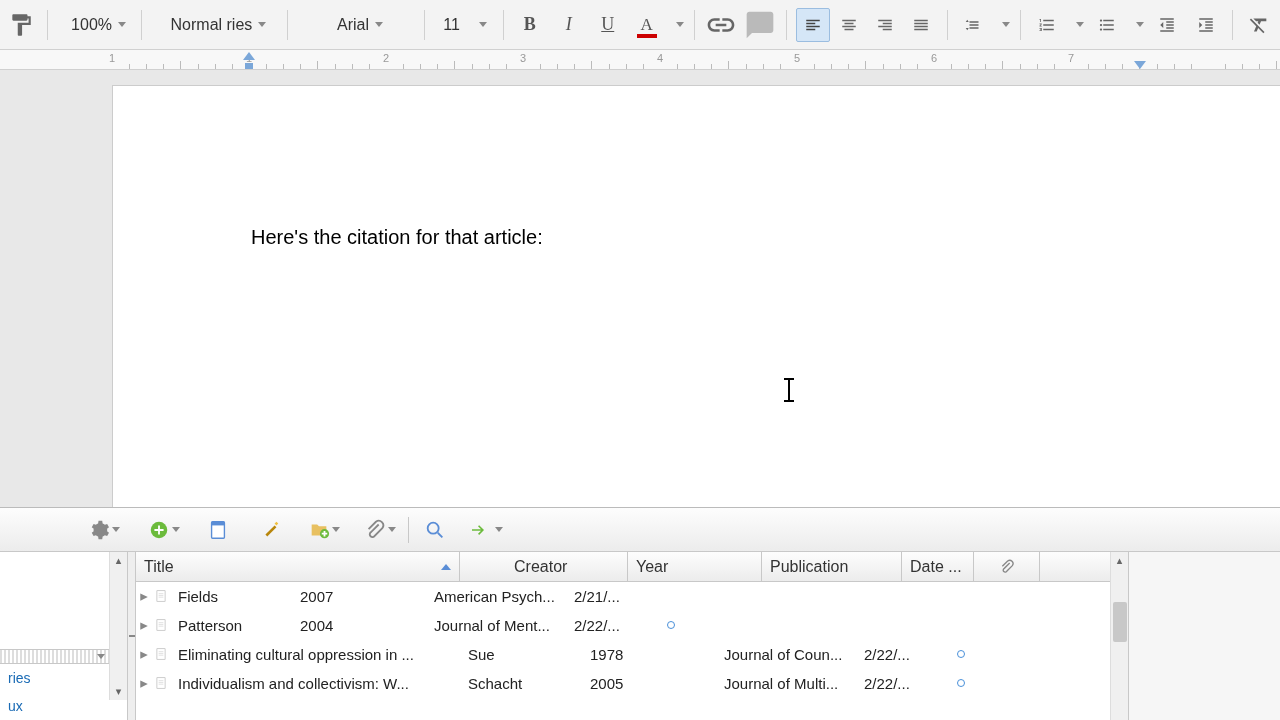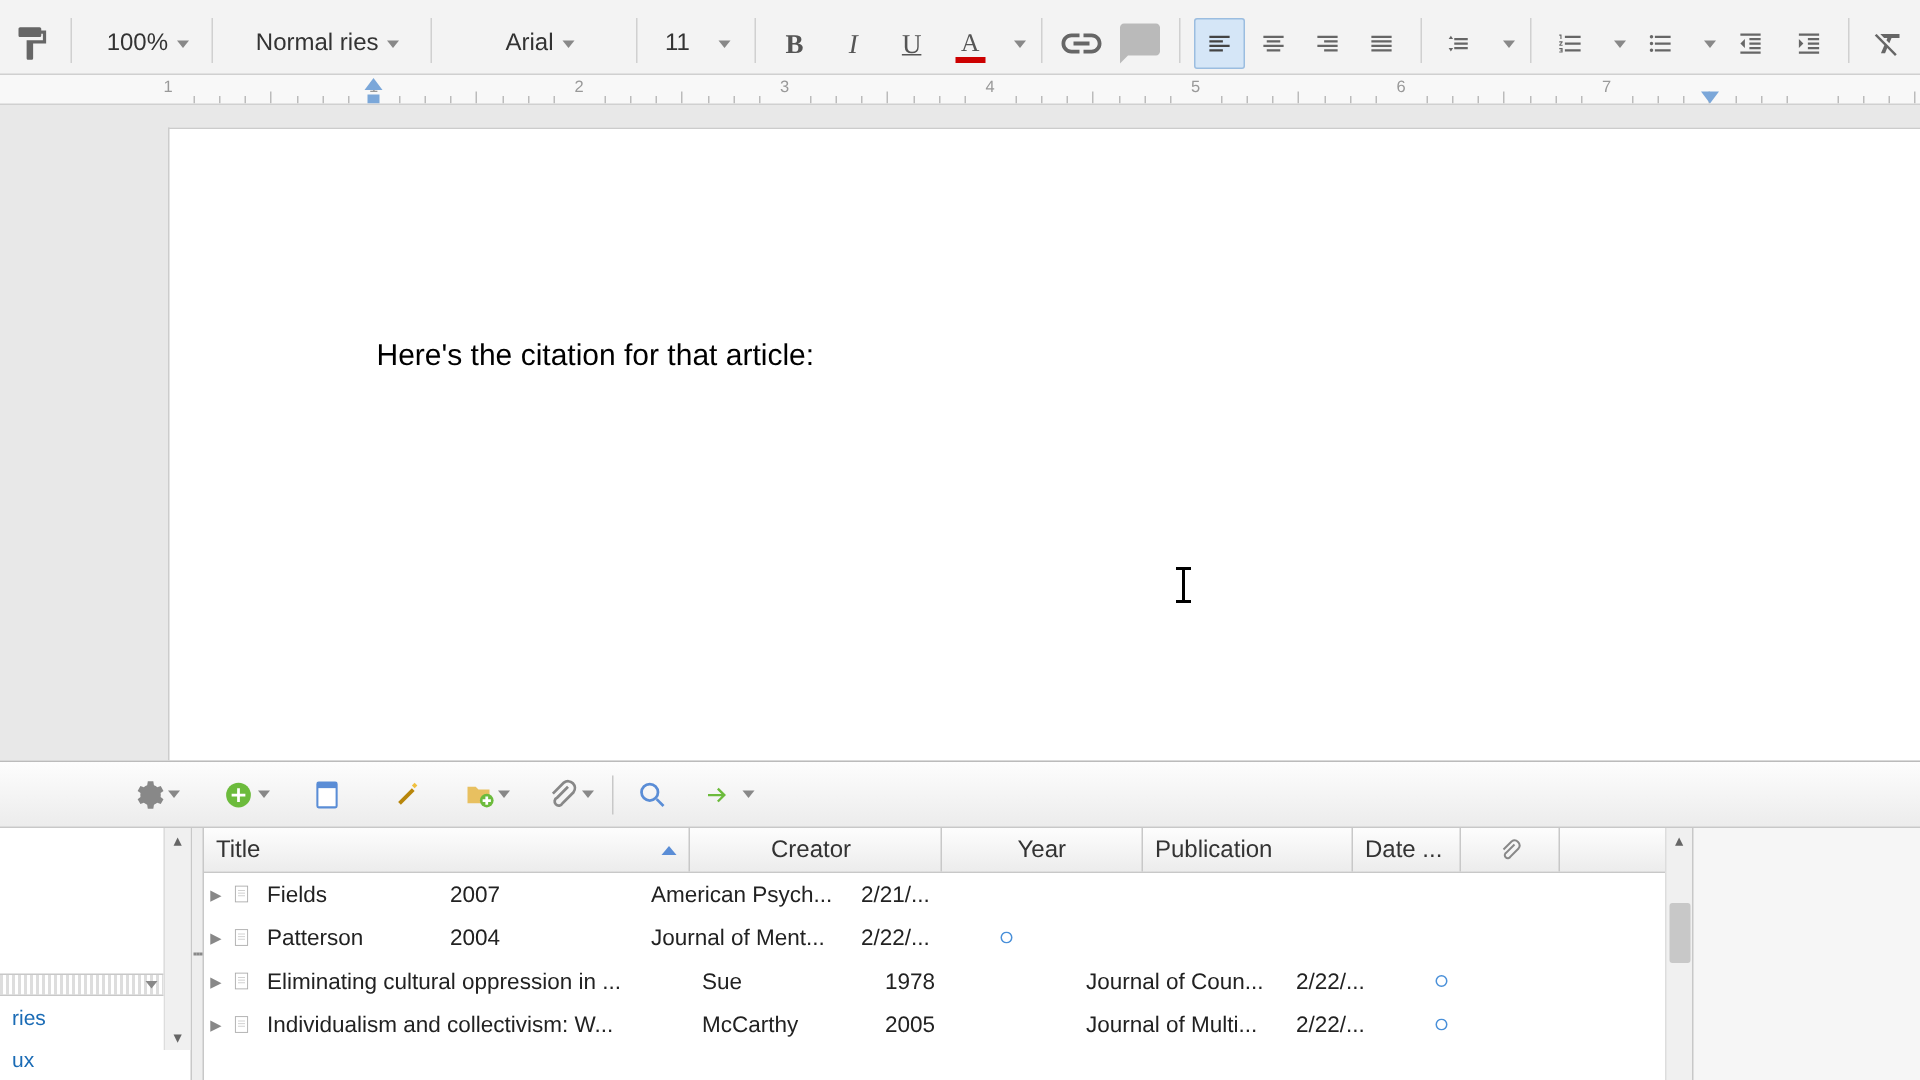--- a/index.html
+++ b/index.html
@@ -1,25 +1,25 @@
 <!DOCTYPE html>
 <html><head>
 <meta charset="utf-8">
 <style>
 * { margin: 0; padding: 0; box-sizing: border-box; font-family: Arial, sans-serif; }
 body { width: 1280px; height: 720px; overflow: hidden; background: #fff; position: relative; }
 
 
 .top-toolbar {
   display: flex;
-  align-items: flex-start;
+  align-items: center;
   height: 50px;
   background: #f3f3f3;
   border-bottom: 1px solid #d0d0d0;
-  padding: 12px 4px;
+  padding: 0 4px;
   gap: 5px;
 }
 .tb-btn {
   display: inline-flex;
   align-items: center;
   justify-content: center;
   height: 34px;
   min-width: 34px;
   border: 1px solid transparent;
   border-radius: 2px;
@@ -94,21 +94,21 @@
 
 .ref-table-wrap { flex: 1; position: relative; background: #fff; }
 .ref-grip { position: absolute; left: 0; top: 0; bottom: 0; width: 8px; background: #eee; border-right: 1px solid #c8c8c8; cursor: col-resize; display: flex; align-items: center; justify-content: center; }
 .ref-grip .dot { width: 2px; height: 2px; background: #888; margin: 1px 0; }
 .ref-table { position: absolute; left: 8px; right: 18px; top: 0; bottom: 0; }
 .rt-head { display: flex; height: 30px; background: linear-gradient(#fdfdfd, #ececec); border-bottom: 1px solid #c8c8c8; font-size: 16px; color: #333; }
 .rt-col { border-right: 1px solid #c8c8c8; display: flex; align-items: center; padding: 0 8px; position: relative; }
 .rt-col .sort { width: 0; height: 0; border-left: 5px solid transparent; border-right: 5px solid transparent; border-bottom: 6px solid #5a8dd6; margin-left: 6px; }
 .c-title { width: 324px; }
 .c-creator { width: 122px; margin-left: 46px; }
-.c-year { width: 134px; justify-content: center; }
+.c-year { width: 134px; }
 .c-pub { width: 140px; }
 .c-date { width: 72px; }
 .c-tag { width: 66px; justify-content: center; }
 .c-attach { width: 30px; justify-content: center; border-right: none; }
 .rt-rows { }
 .rt-row { display: flex; height: 29px; align-items: center; font-size: 15px; color: #222; border-bottom: 1px solid transparent; }
 .rt-row .cell { padding: 0 8px; overflow: hidden; white-space: nowrap; text-overflow: ellipsis; }
 .rt-row .expand { width: 16px; display: flex; justify-content: center; color: #888; cursor: pointer; }
 .rt-row .doc-ico { width: 18px; display: flex; justify-content: center; }
 .rt-row .c-title-cell { width: 290px; }
@@ -485,21 +485,21 @@
             </div>
             <div class="rt-row">
               <span class="expand">▸</span>
               <span class="doc-ico">
                 <svg width="14" height="16" viewBox="0 0 24 24">
                   <rect x="5" y="3" width="14" height="18" fill="#fff" stroke="#aaa"></rect>
                   <path stroke="#ccc" d="M8 8h8M8 11h8M8 14h8"></path>
                 </svg>
               </span>
               <span class="cell c-title-cell">Individualism and collectivism: W...</span>
-              <span class="cell" style="width:122px">McCarthy</span>
+              <span class="cell" style="width:122px">Schacht</span>
               <span class="cell" style="width:134px">2005</span>
               <span class="cell" style="width:140px">Journal of Multi...</span>
               <span class="cell" style="width:72px">2/22/...</span>
               <span class="cell" style="width:66px;display:flex;justify-content:center">
                 <span class="dot-blue"></span>
               </span>
             </div>
           </div>
       </div>
       <div class="rt-corner">

